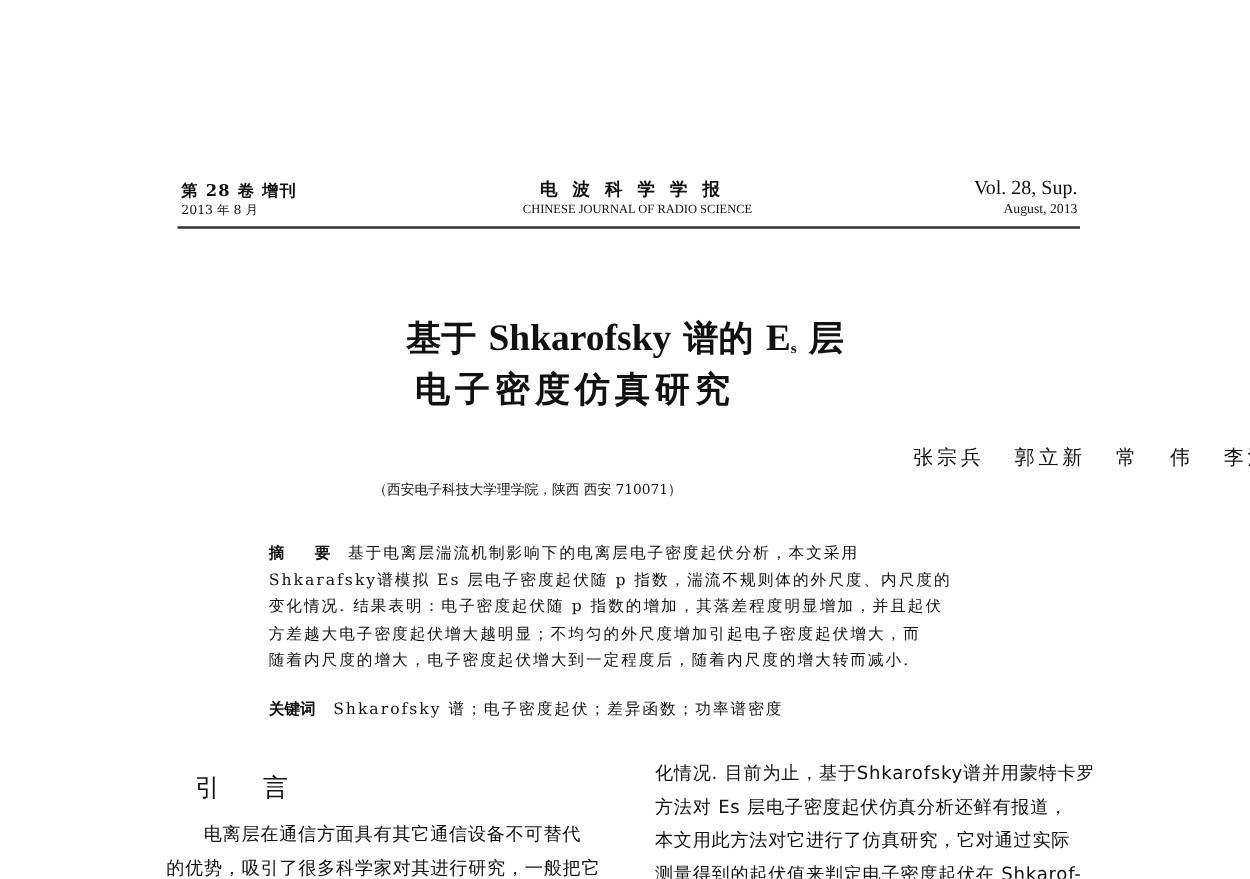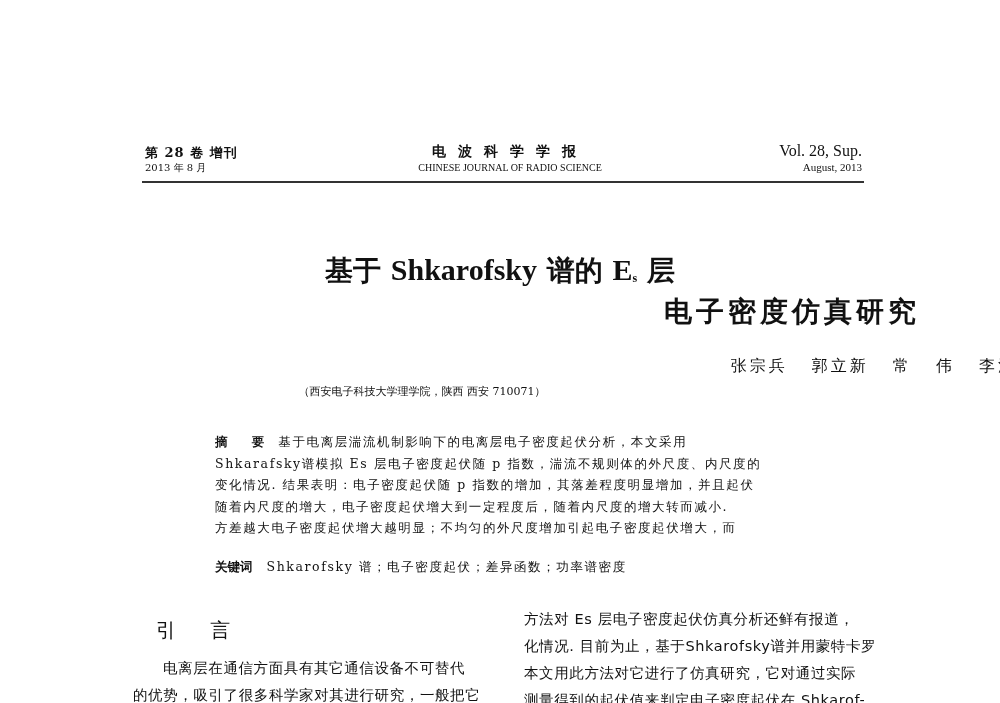--- a/index.html
+++ b/index.html
@@ -8,21 +8,21 @@
   .hdr-left-1 { left: 145px; top: 144px; font-size: 13px; font-weight: bold; letter-spacing: 1px; white-space: nowrap; }
   .hdr-left-2 { left: 145px; top: 161px; font-size: 10px; white-space: nowrap; }
   .hdr-center-1 { left: 380px; width: 260px; top: 143px; text-align: center; font-size: 14px; font-weight: bold; letter-spacing: 12px; white-space: nowrap; font-family: "DejaVu Sans", sans-serif; }
   .hdr-center-2 { left: 380px; width: 260px; top: 162px; text-align: center; font-size: 10px; font-weight: normal; font-family: "Liberation Serif", serif; white-space: nowrap; }
   .hdr-right-1 { right: 138px; top: 142px; font-size: 16px; font-family: "Liberation Serif", serif; white-space: nowrap; }
   .hdr-right-2 { right: 138px; top: 161px; font-size: 11px; font-family: "Liberation Serif", serif; white-space: nowrap; }
   .hdr-rule { left: 142px; top: 181px; width: 722px; height: 2px; background: #333; }
   .title-1 { left: 0; width: 1000px; top: 252px; text-align: center; font-size: 28px; font-weight: bold; font-family: "DejaVu Sans", sans-serif; white-space: nowrap; }
   .title-1 .latin { font-family: "Liberation Serif", serif; font-size: 30px; }
   .title-1 sub { font-size: 12px; font-family: "Liberation Serif", serif; vertical-align: -2px; }
-  .title-2 { left: 0; width: 920px; top: 293px; text-align: right; font-size: 28px; font-weight: bold; letter-spacing: 4px; font-family: "DejaVu Sans", sans-serif; white-space: nowrap; }
+  .title-2 { left: 0; width: 920px; top: 293px; text-align: center; font-size: 28px; font-weight: bold; letter-spacing: 4px; font-family: "DejaVu Sans", sans-serif; white-space: nowrap; }
   .authors { left: 0; width: 996px; top: 356px; text-align: right; font-size: 16px; word-spacing: 16px; letter-spacing: 3px; white-space: nowrap; padding-left: 40px; }
   .affil { left: 0; width: 844px; top: 384px; text-align: center; font-size: 11px; white-space: nowrap; }
   .abstract { left: 215px; width: 592px; top: 431px; font-size: 12.5px; line-height: 21.5px; text-align: justify; letter-spacing: 1.6px; }
   .abstract .label { font-weight: bold; letter-spacing: 10px; font-family: "DejaVu Sans", sans-serif; margin-right: 4px; }
   .keywords { left: 215px; width: 592px; top: 559px; font-size: 12.5px; letter-spacing: 1.6px; white-space: nowrap; }
   .keywords .label { font-weight: bold; font-family: Liberation Serif, serif; margin-right: 14px; letter-spacing: 0; margin-top: 20px; }
   .sec-head { left: 132px; top: 617px; font-size: 20px; letter-spacing: 14px; white-space: nowrap; font-family: "DejaVu Sans", sans-serif; margin-left: 24px; }
   .col-left { left: 133px; width: 372px; top: 655px; font-size: 14.5px; line-height: 27px; font-family: "DejaVu Sans", sans-serif; letter-spacing: 0.6px; text-align: justify; }
   .col-left .indent { padding-left: 30px; }
   .col-right { left: 524px; width: 370px; top: 606px; font-size: 14.5px; line-height: 27px; font-family: "DejaVu Sans", sans-serif; letter-spacing: 0.6px; text-align: justify; }
@@ -42,31 +42,31 @@
 <div class="abs title-1"><span>基于 </span><span class="latin">Shkarofsky</span><span> 谱的 </span><span class="latin">E</span><sub>s</sub><span> 层</span></div>
 <div class="abs title-2">电子密度仿真研究</div>
 
 <div class="abs authors">张宗兵 郭立新 常 伟 李江挺</div>
 <div class="abs affil">（西安电子科技大学理学院，陕西 西安 710071）</div>
 
 <div class="abs abstract">
   <div class="line"><span class="label">摘 要</span><span>基于电离层湍流机制影响下的电离层电子密度起伏分析，本文采用</span></div>
   <div class="line">Shkarafsky谱模拟 Es 层电子密度起伏随 p 指数，湍流不规则体的外尺度、内尺度的</div>
   <div class="line">变化情况. 结果表明：电子密度起伏随 p 指数的增加，其落差程度明显增加，并且起伏</div>
+  <div class="line">方差越大电子密度起伏增大越明显；不均匀的外尺度增加引起电子密度起伏增大，而</div>
   <div class="line">随着内尺度的增大，电子密度起伏增大到一定程度后，随着内尺度的增大转而减小.</div>
-  <div class="line">方差越大电子密度起伏增大越明显；不均匀的外尺度增加引起电子密度起伏增大，而</div>
 </div>
 
 <div class="abs keywords"><span class="label">关键词</span><span>Shkarofsky 谱；电子密度起伏；差异函数；功率谱密度</span></div>
 
 <div class="abs sec-head">引 言</div>
 
 <div class="abs col-left">
   <div class="line indent">电离层在通信方面具有其它通信设备不可替代</div>
   <div class="line">的优势，吸引了很多科学家对其进行研究，一般把它</div>
 </div>
 
 <div class="abs col-right">
+  <div class="line">化情况. 目前为止，基于Shkarofsky谱并用蒙特卡罗</div>
   <div class="line">方法对 Es 层电子密度起伏仿真分析还鲜有报道，</div>
-  <div class="line">化情况. 目前为止，基于Shkarofsky谱并用蒙特卡罗</div>
   <div class="line">本文用此方法对它进行了仿真研究，它对通过实际</div>
   <div class="line">测量得到的起伏值来判定电子密度起伏在 Shkarof-</div>
 </div>
 
 </body></html>

